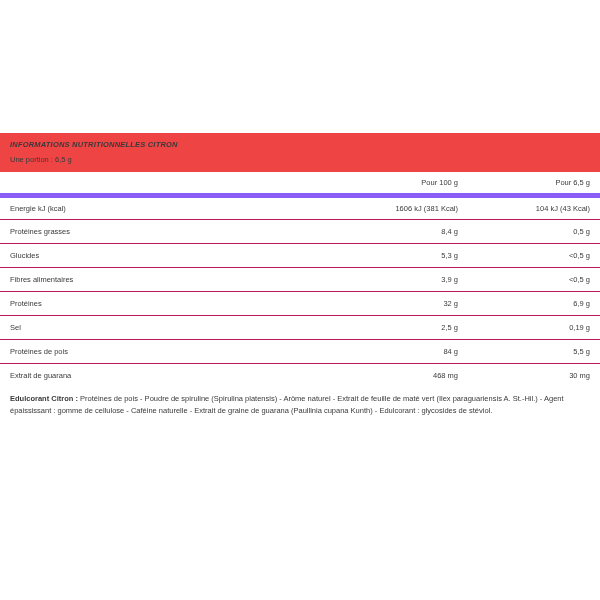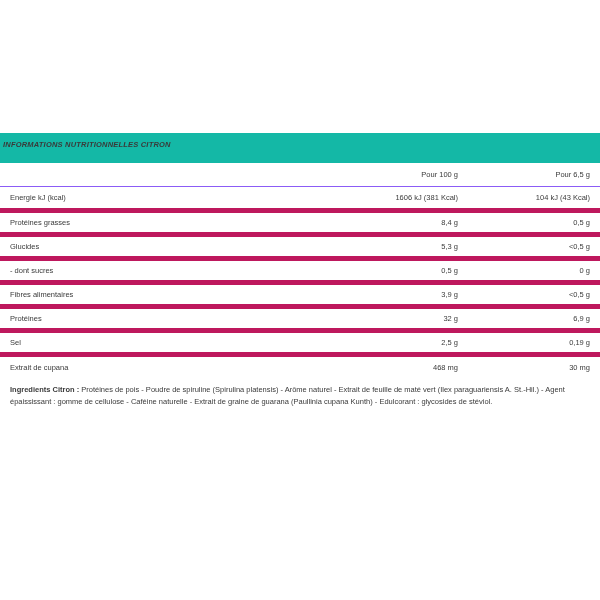--- a/index.html
+++ b/index.html
@@ -15,22 +15,22 @@
     position: relative;
     overflow: hidden;
   }
   .sheet {
     position: absolute;
     top: 133px;
     left: 0;
     width: 600px;
   }
   .header-band {
-    background: #14b8a6;
-    padding: 7px 10px 8px 3px;
+    background: #ef4444;
+    padding: 7px 10px 8px 10px;
   }
   .nut-title {
     font-size: 7.5px;
     font-style: italic;
     font-weight: bold;
     letter-spacing: 0.2px;
     color: #3a3a3a;
     margin: 0 0 6px 0;
   }
   .portion {
@@ -65,24 +65,24 @@
   table.nutrition td.lbl {
     text-align: left;
     padding-left: 10px;
   }
   table.nutrition th.val,
   table.nutrition td.val {
     text-align: right;
     padding-right: 10px;
   }
   table.nutrition tr.head-row th {
-    border-bottom: 1px solid #8b5cf6;
+    border-bottom: 5px solid #8b5cf6;
   }
   table.nutrition tbody tr td {
-    border-bottom: 5px solid #be185d;
+    border-bottom: 1px solid #be185d;
   }
   table.nutrition tbody tr.nb td {
     border-bottom: none;
   }
   .ingredients {
     padding: 6px 10px 0 10px;
     font-size: 7.5px;
     line-height: 1.55;
     color: #3a3a3a;
   }
@@ -90,20 +90,21 @@
     font-weight: bold;
   }
 </style>
 </head>
 <body>
 
 <div class="sheet">
 
   <div class="header-band">
     <div class="nut-title">INFORMATIONS NUTRITIONNELLES CITRON</div>
+    <div class="portion">Une portion : 6,5 g</div>
   </div>
 
   <table class="nutrition">
     <colgroup>
       <col class="c-label">
       <col class="c-v1">
       <col class="c-v2">
     </colgroup>
     <thead>
       <tr class="head-row">
@@ -122,44 +123,44 @@
         <td class="lbl">Protéines grasses</td>
         <td class="val">8,4 g</td>
         <td class="val">0,5 g</td>
       </tr>
       <tr>
         <td class="lbl">Glucides</td>
         <td class="val">5,3 g</td>
         <td class="val">&lt;0,5 g</td>
       </tr>
       <tr>
-        <td class="lbl">- dont sucres</td>
-        <td class="val">0,5 g</td>
-        <td class="val">0 g</td>
-      </tr>
-      <tr>
         <td class="lbl">Fibres alimentaires</td>
         <td class="val">3,9 g</td>
         <td class="val">&lt;0,5 g</td>
       </tr>
       <tr>
         <td class="lbl">Protéines</td>
         <td class="val">32 g</td>
         <td class="val">6,9 g</td>
       </tr>
       <tr>
         <td class="lbl">Sel</td>
         <td class="val">2,5 g</td>
         <td class="val">0,19 g</td>
       </tr>
+      <tr>
+        <td class="lbl">Protéines de pois</td>
+        <td class="val">84 g</td>
+        <td class="val">5,5 g</td>
+      </tr>
       <tr class="nb">
-        <td class="lbl">Extrait de cupana</td>
+        <td class="lbl">Extrait de guarana</td>
         <td class="val">468 mg</td>
         <td class="val">30 mg</td>
       </tr>
     </tbody>
   </table>
 
   <div class="ingredients">
-    <b>Ingredients Citron :</b><span> Protéines de pois - Poudre de spiruline (Spirulina platensis) - Arôme naturel - Extrait de feuille de maté vert (Ilex paraguariensis A. St.-Hil.) - Agent épaississant : gomme de cellulose - Caféine naturelle - Extrait de graine de guarana (Paullinia cupana Kunth) - Edulcorant : glycosides de stéviol.</span>
+    <b>Edulcorant Citron :</b><span> Protéines de pois - Poudre de spiruline (Spirulina platensis) - Arôme naturel - Extrait de feuille de maté vert (Ilex paraguariensis A. St.-Hil.) - Agent épaississant : gomme de cellulose - Caféine naturelle - Extrait de graine de guarana (Paullinia cupana Kunth) - Edulcorant : glycosides de stéviol.</span>
   </div>
 
 </div>
 
 </body></html>

